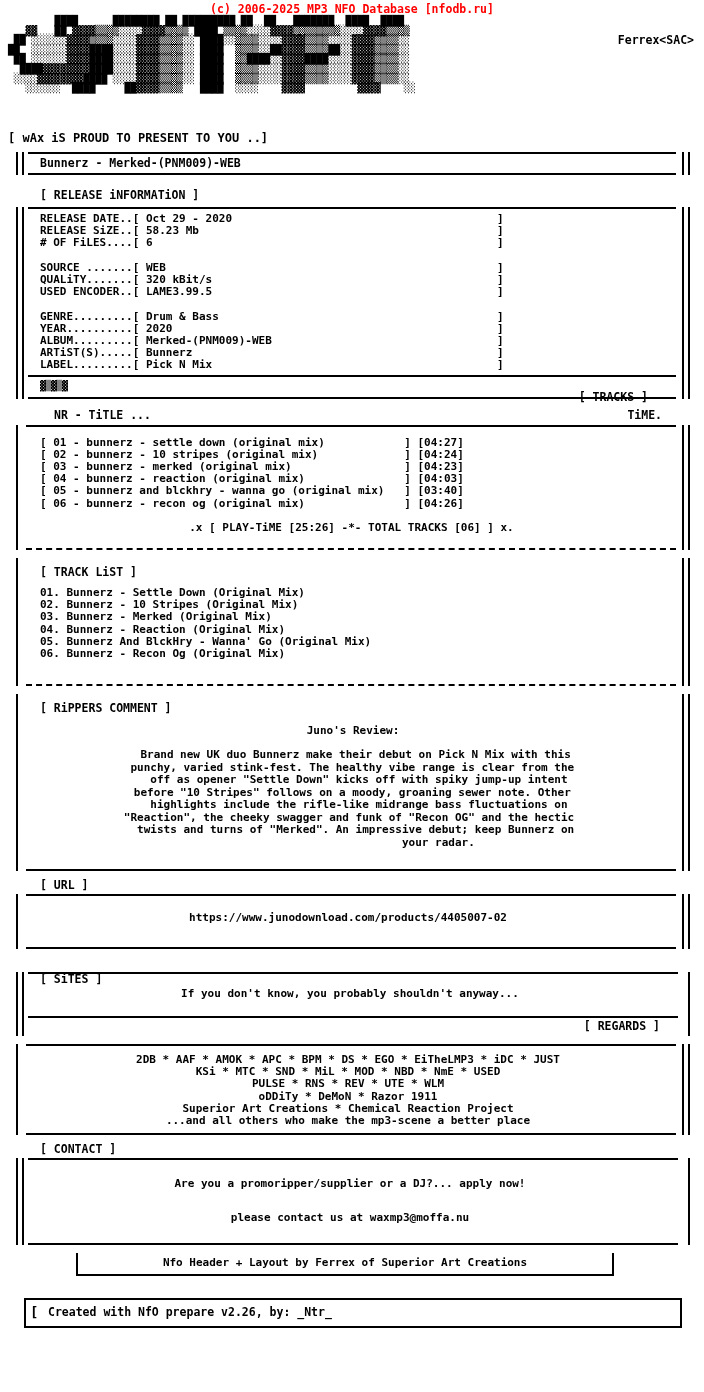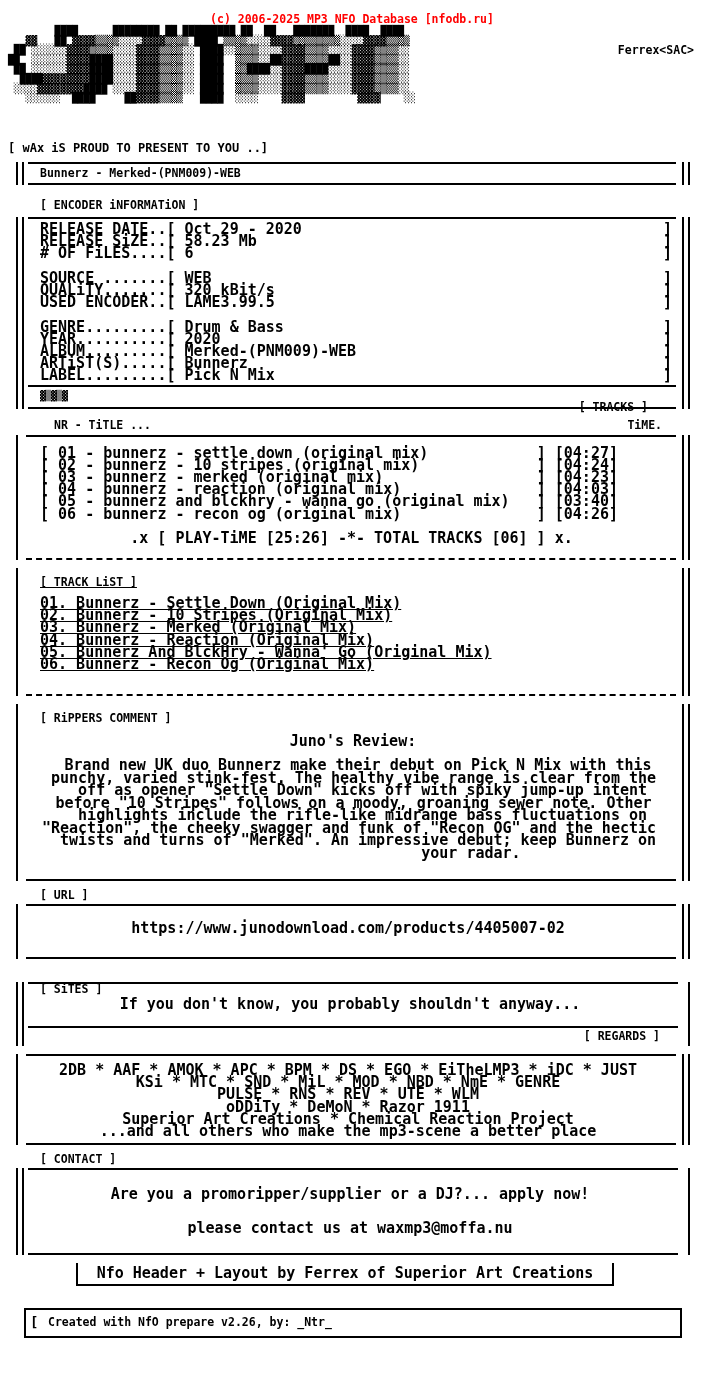--- a/index.html
+++ b/index.html
@@ -18,21 +18,21 @@
   }
 
   
   .credit {
     text-align: center;
     color: #ff0000;
     font-size: 11.5px;
     line-height: 14px;
     font-weight: bold;
     letter-spacing: 0px;
-    padding-top: 12px;
+    padding-top: 2px;
     font-family: "DejaVu Sans Mono", "Liberation Mono", monospace;
   }
 
   
   .logo-wrap {
     position: relative;
     height: 120px;
   }
   .logo {
     position: absolute;
@@ -106,21 +106,21 @@
     font-size: 11.5px;
     line-height: 13px;
     white-space: pre;
     font-weight: bold;
     text-align: right;
     padding-right: 24px;
   }
   .center { text-align: center; }
 
   .lines {
-    font-size: 15px;
+    font-size: 11px;
     line-height: 12.2px;
     white-space: pre;
     font-weight: bold;
   }
 
   .blk {
     font-family: "DejaVu Sans Mono", "Liberation Mono", monospace;
     font-size: 10px;
     letter-spacing: -0.3px;
   }
@@ -181,21 +181,21 @@
 
 <div class="outer" style="position:relative;">
   <div class="double-l"></div>
   <div class="double-r"></div>
   <div class="rule" style="margin-left:12px;margin-right:14px;"></div>
   <div class="label-line" style="padding-top:3px;padding-bottom:3px;padding-left:24px;">Bunnerz - Merked-(PNM009)-WEB</div>
   <div class="rule" style="margin-left:12px;margin-right:14px;"></div>
 </div>
 
 <div style="position:relative;height:6px;"></div>
-<div class="label-line" style="padding-left:40px;">[ ENCODER iNFORMATiON ]</div>
+<div class="label-line" style="padding-left:40px;">[ RELEASE iNFORMATiON ]</div>
 <div style="height:5px;"></div>
 
 <div class="outer" style="position:relative;">
   <div class="double-l"></div>
   <div class="double-r"></div>
   <div class="rule" style="margin-left:12px;margin-right:14px;"></div>
   <div class="lines" style="padding:4px 0 3px 24px;">RELEASE DATE..[ Oct 29 - 2020                                        ]
 RELEASE SiZE..[ 58.23 Mb                                             ]
 # OF FiLES....[ 6                                                    ]
 
@@ -231,21 +231,21 @@
 [ 03 - bunnerz - merked (original mix)                 ] [04:23]
 [ 04 - bunnerz - reaction (original mix)               ] [04:03]
 [ 05 - bunnerz and blckhry - wanna go (original mix)   ] [03:40]
 [ 06 - bunnerz - recon og (original mix)               ] [04:26]</div>
   <div style="height:12px;"></div>
   <div class="lines center" style="padding-right:3px;">.x [ PLAY-TiME [25:26] -*- TOTAL TRACKS [06] ] x.</div>
   <div style="height:14px;"></div>
   <div class="rule dashed" style="margin-left:10px;margin-right:14px;"></div>
 </div>
 
-<div class="outer" style="position:relative;text-decoration:underline;">
+<div class="outer" style="position:relative;">
   <div class="outer-l"></div>
   <div class="double-r"></div>
   <div style="height:8px;"></div>
   <div class="label-line" style="padding-left:24px;">[ TRACK LiST ]</div>
   <div style="height:8px;"></div>
   <div class="lines" style="padding-left:24px;">01. Bunnerz - Settle Down (Original Mix)
 02. Bunnerz - 10 Stripes (Original Mix)
 03. Bunnerz - Merked (Original Mix)
 04. Bunnerz - Reaction (Original Mix)
 05. Bunnerz And BlckHry - Wanna' Go (Original Mix)
@@ -302,21 +302,21 @@
     <div class="label-right" style="position:absolute;right:12px;top:2px;padding-right:18px;">[ REGARDS ]</div>
   </div>
 </div>
 
 <div class="outer" style="position:relative;">
   <div class="outer-l"></div>
   <div class="double-r"></div>
   <div class="rule" style="margin-left:10px;margin-right:14px;"></div>
   <div style="height:8px;"></div>
   <div class="lines center" style="padding-right:10px;">2DB * AAF * AMOK * APC * BPM * DS * EGO * EiTheLMP3 * iDC * JUST</div>
-  <div class="lines center" style="padding-right:10px;">KSi * MTC * SND * MiL * MOD * NBD * NmE * GENRE</div>
+  <div class="lines center" style="padding-right:10px;">KSi * MTC * SND * MiL * MOD * NBD * NmE * USED</div>
   <div class="lines center" style="padding-right:10px;">PULSE * RNS * REV * UTE * WLM</div>
   <div class="lines center" style="padding-right:10px;">oDDiTy * DeMoN * Razor 1911</div>
   <div class="lines center" style="padding-right:10px;">Superior Art Creations * Chemical Reaction Project</div>
   <div class="lines center" style="padding-right:10px;">...and all others who make the mp3-scene a better place</div>
   <div style="height:6px;"></div>
   <div class="rule" style="margin-left:10px;margin-right:14px;"></div>
 </div>
 
 <div style="position:relative;height:15px;">
   <div class="label-line" style="position:absolute;left:16px;top:0px;padding-left:24px;">[ CONTACT ]</div>

